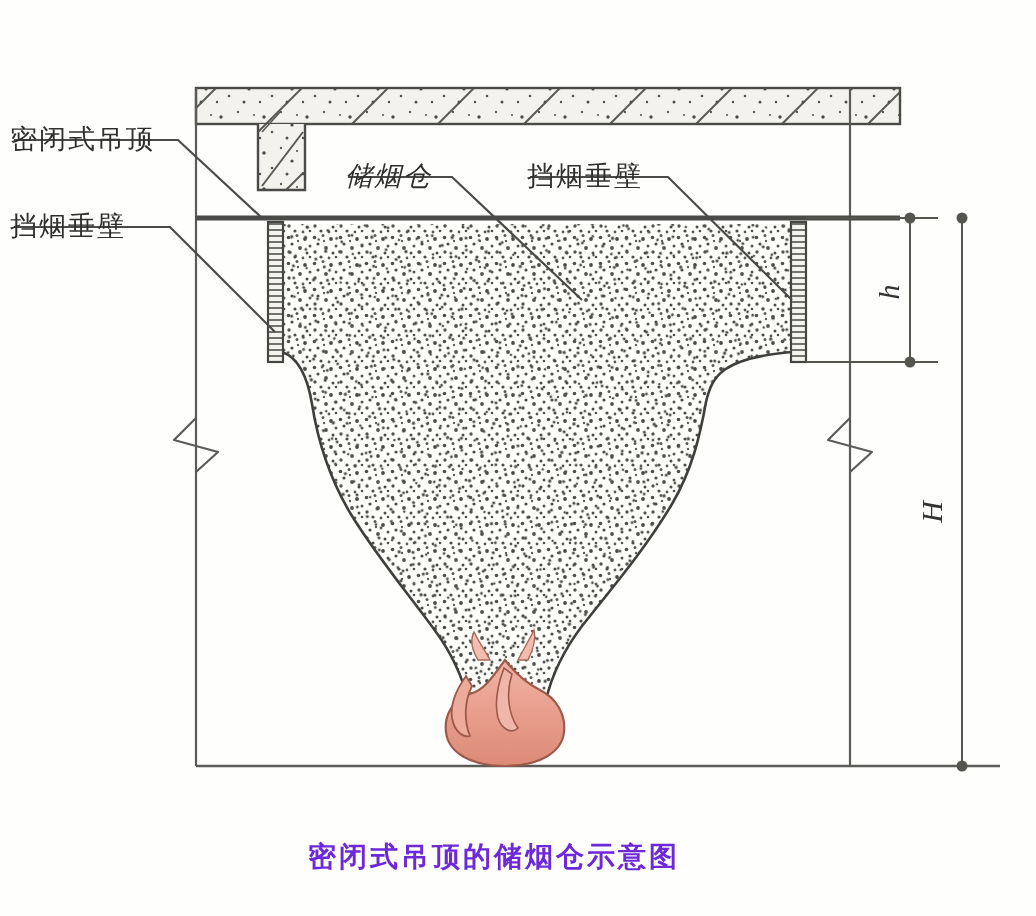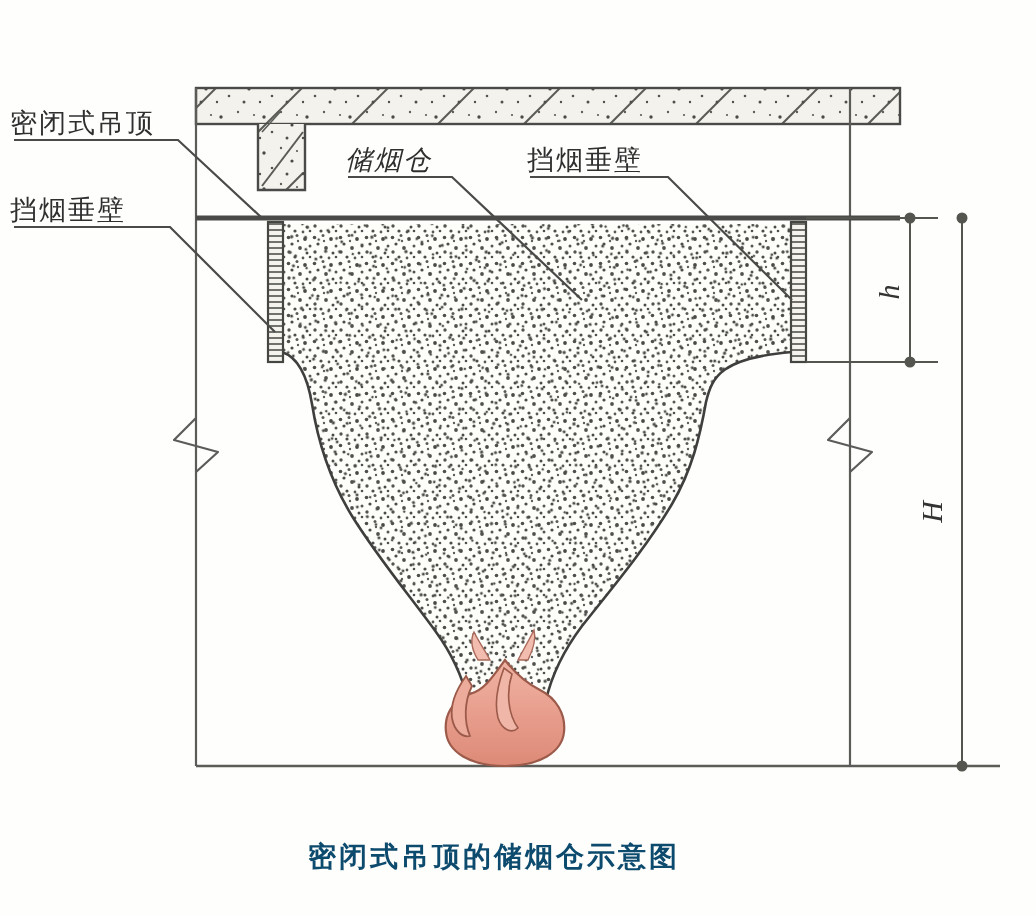--- a/index.html
+++ b/index.html
@@ -29,31 +29,32 @@
     display: block;
   }
   .lbl {
     position: absolute;
     font-family: "Liberation Serif", "DejaVu Serif", serif;
     font-size: 27px;
     color: #2f2f2f;
     letter-spacing: 2px;
     white-space: nowrap;
     font-weight: 500;
+    margin-top: 16px;
   }
   #caption {
     position: absolute;
     left: 0;
     top: 838px;
     width: 988px;
     text-align: center;
     font-family: "Liberation Serif", "DejaVu Serif", serif;
     font-size: 28px;
     font-weight: bold;
-    color: #0c4a6e;
+    color: #6d28d9;
     letter-spacing: 3px;
   }
   .dim-letter {
     position: absolute;
     font-family: "Liberation Serif", "DejaVu Serif", serif;
     font-style: italic;
     font-size: 30px;
     color: #333;
     transform: rotate(-90deg);
     transform-origin: center center;

